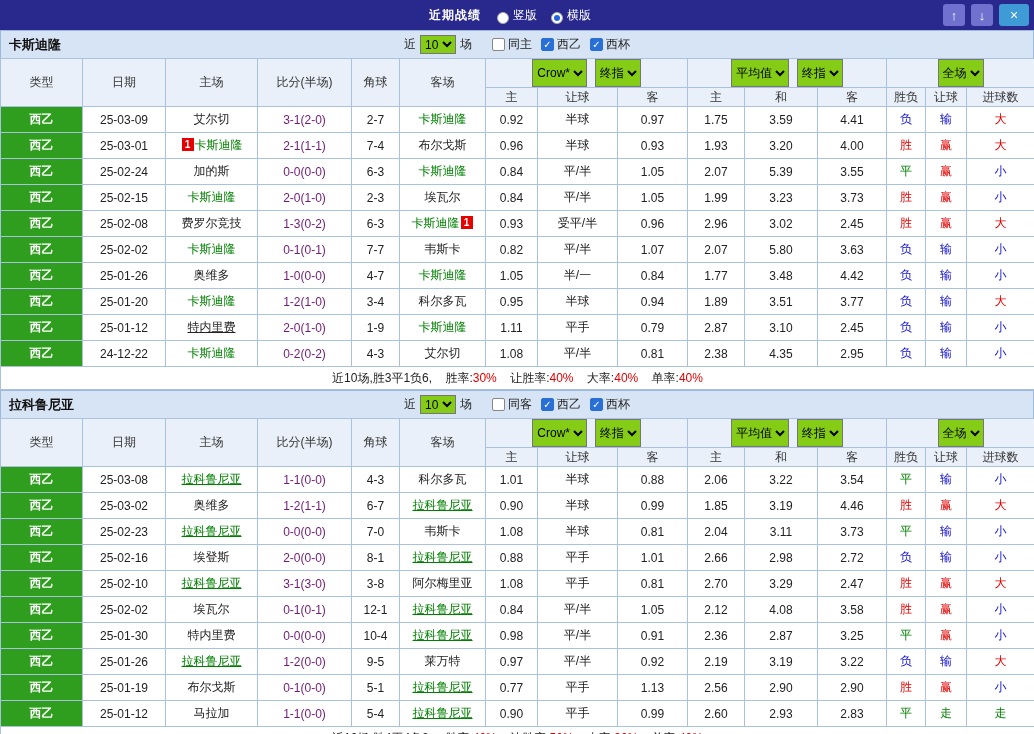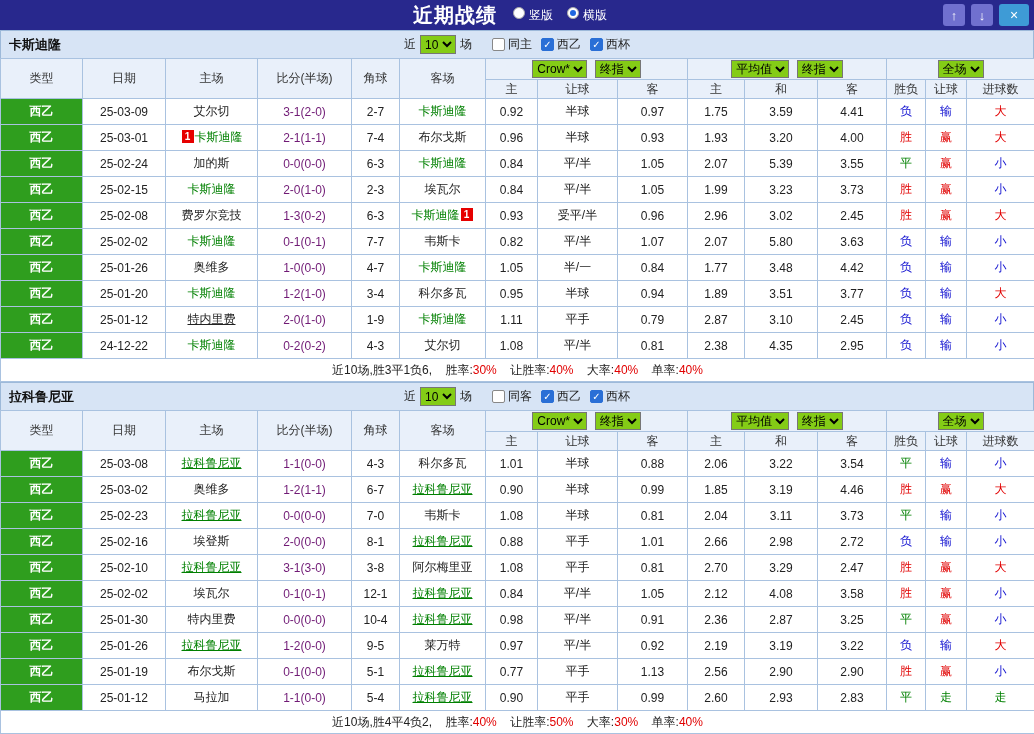--- a/index.html
+++ b/index.html
@@ -6,22 +6,22 @@
   body {
     width:1034px;
     font-family:"Liberation Sans","DejaVu Sans",sans-serif;
     font-size:12px; color:#222; background:#fff;
   }
   
   .topbar {
     height:30px; background:#28288d; color:#fff;
     display:flex; align-items:center; justify-content:center; position:relative;
   }
-  .topbar .title { font-weight:bold; font-size:20px; margin-right:16px; letter-spacing:1px; }
-  .radio { display:inline-flex; align-items:flex-start; margin-right:14px; cursor:pointer; }
+  .topbar .title { font-weight:bold; font-size:12px; margin-right:16px; letter-spacing:1px; }
+  .radio { display:inline-flex; align-items:flex-end; margin-right:14px; cursor:pointer; }
   .rb {
     width:12px; height:12px; border-radius:50%; background:#fff;
     border:1px solid #aaa; display:inline-block; margin-right:4px; position:relative;
   }
   .rb.sel::after {
     content:""; position:absolute; left:2px; top:2px; width:6px; height:6px;
     border-radius:50%; background:#1f66e0;
   }
   .topbar-btns { position:absolute; right:5px; top:4px; display:flex; gap:6px; }
   .tb-btn {
@@ -44,21 +44,21 @@
     display:inline-flex; align-items:center; justify-content:center; margin-right:3px;
   }
   .cb.on { background:#2a6fd6; border-color:#2a6fd6; }
   .cb.on::after { content:"✓"; color:#fff; font-size:10px; font-weight:bold; }
   
   table { width:100%; border-collapse:collapse; table-layout:fixed; }
   th, td { border:1px solid #a9c2e0; text-align:center; overflow:hidden; white-space:nowrap; }
   thead th { background:#e9f0fa; font-weight:normal; color:#333; }
   tr.h1 th { height:21px; }
   tr.h2 th { height:19px; }
-  .selth select { height:18px; margin:0 2px; }
+  .selth select { height:28px; margin:0 2px; }
   tbody td { height:26px; background:#fff; }
   .type-cell { background:#2f9e1e; color:#fff; font-weight:bold; }
   .score-cell { color:#701a75; cursor:pointer; }
   .team { cursor:pointer; }
   .c-green { color:#008000; } .c-black { color:#222; }
   .c-red { color:#e10000; } .c-blue { color:#1010d0; }
   .u { text-decoration:underline; }
   .badge {
     display:inline-block; background:#e60000; color:#fff; font-size:10px;
     width:12px; height:13px; line-height:13px; margin:0 1px; font-weight:bold; vertical-align:1px;

